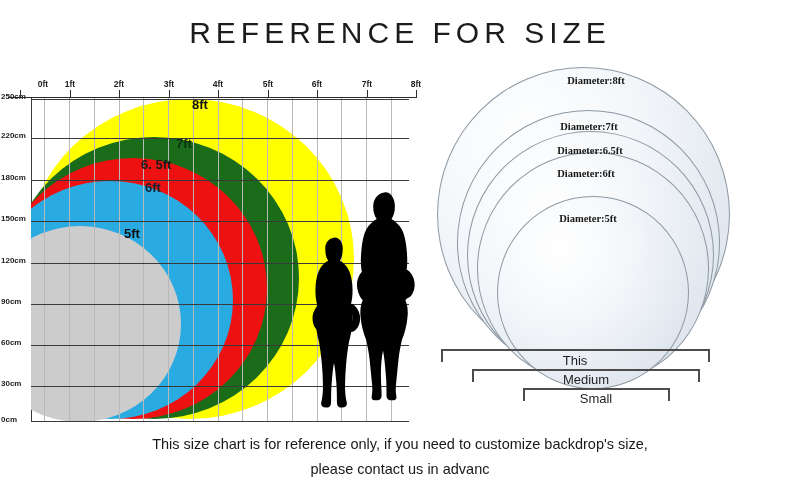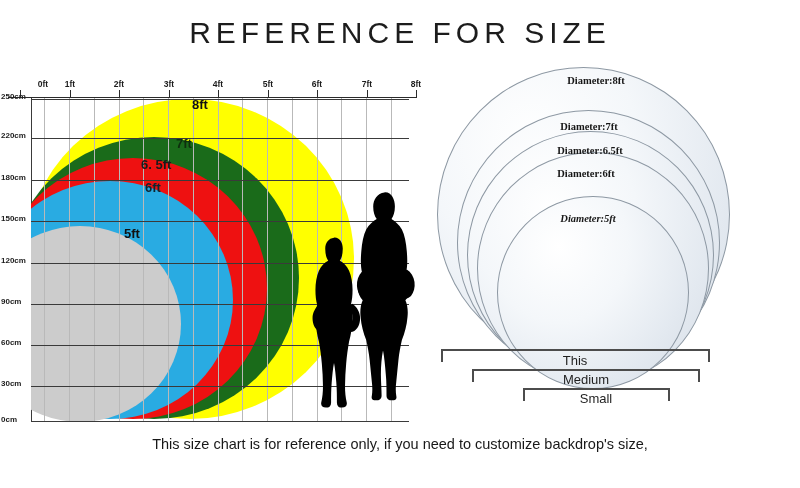--- a/index.html
+++ b/index.html
@@ -303,21 +303,21 @@
     <div class="disc" style="left:32px;  top:55px;  width:263px; height:265px; z-index:12;"></div>
     <div class="disc" style="left:42px;  top:76px;  width:247px; height:248px; z-index:13;"></div>
     <div class="disc" style="left:52px;  top:97px;  width:232px; height:233px; z-index:14;"></div>
     <div class="disc" style="left:72px;  top:141px; width:192px; height:193px; z-index:15;"></div>
   </div>
 
   <div class="disc-label" style="left:596px; top:75px;">Diameter:8ft</div>
   <div class="disc-label" style="left:589px; top:121px;">Diameter:7ft</div>
   <div class="disc-label" style="left:590px; top:145px;">Diameter:6.5ft</div>
   <div class="disc-label" style="left:586px; top:168px;">Diameter:6ft</div>
-  <div class="disc-label" style="left:588px; top:213px;font-style:italic;">Diameter:5ft</div>
+  <div class="disc-label" style="left:588px; top:213px;">Diameter:5ft</div>
 
   <div class="bracket" style="left:441px; top:349px; width:269px; height:13px;">
     <div class="bar" style="width:269px;"></div>
     <div class="tick-l"></div>
     <div class="tick-r"></div>
   </div>
   <div class="bracket-label" style="left:575px; top:353px;">This</div>
 
   <div class="bracket" style="left:472px; top:369px; width:228px; height:13px;">
     <div class="bar" style="width:228px;"></div>
@@ -328,15 +328,16 @@
 
   <div class="bracket" style="left:523px; top:388px; width:147px; height:13px;">
     <div class="bar" style="width:147px;"></div>
     <div class="tick-l"></div>
     <div class="tick-r"></div>
   </div>
   <div class="bracket-label" style="left:596px; top:391px;">Small</div>
 
   <div id="footer">
     <div>This size chart is for reference only, if you need to customize backdrop's size,</div>
+    <div>please contact us in advanc</div>
   </div>
 
 </div>
 
 </body></html>

